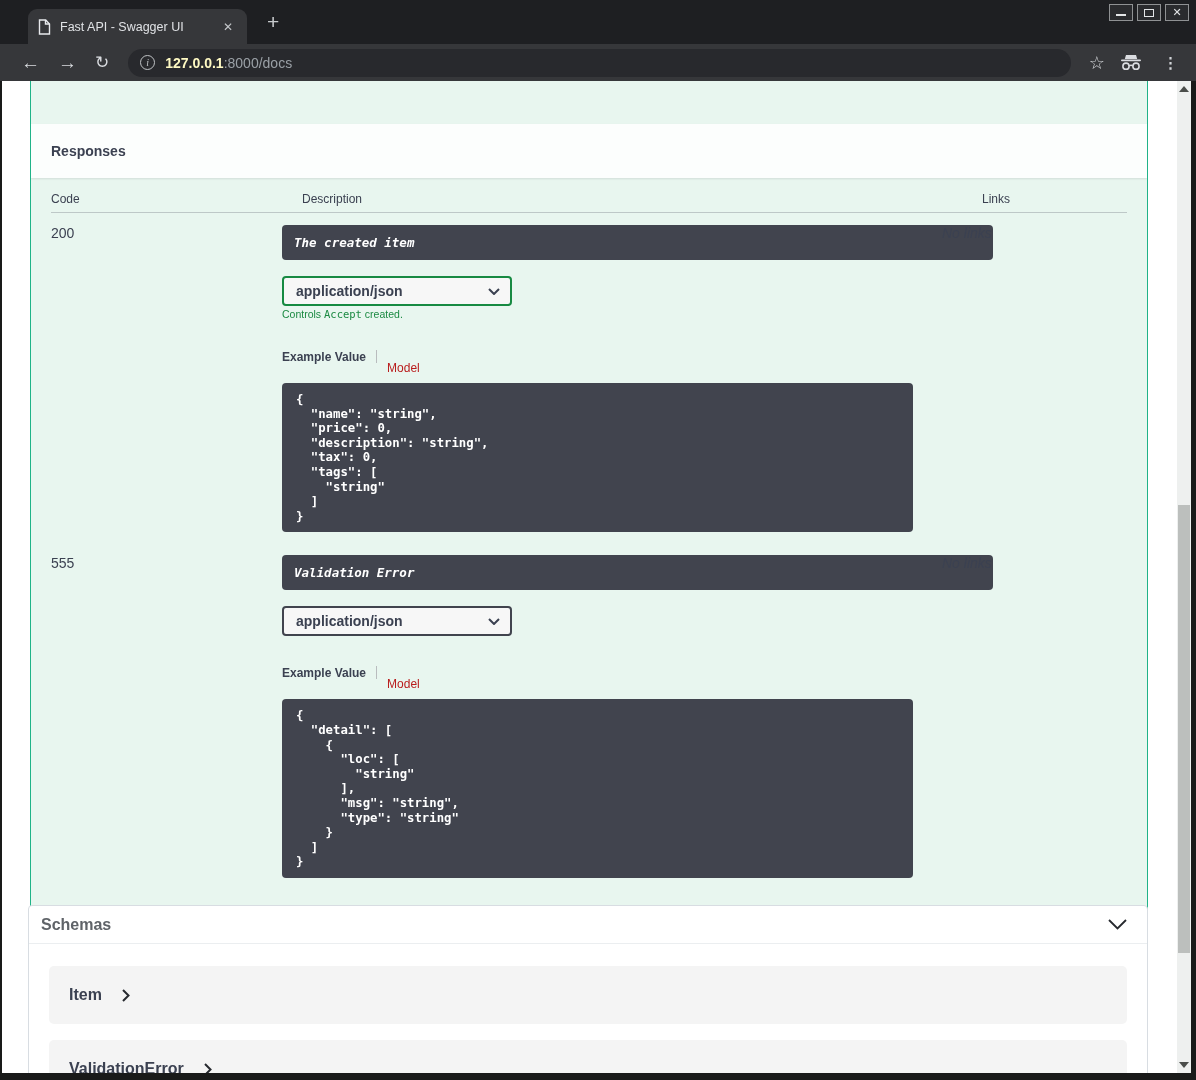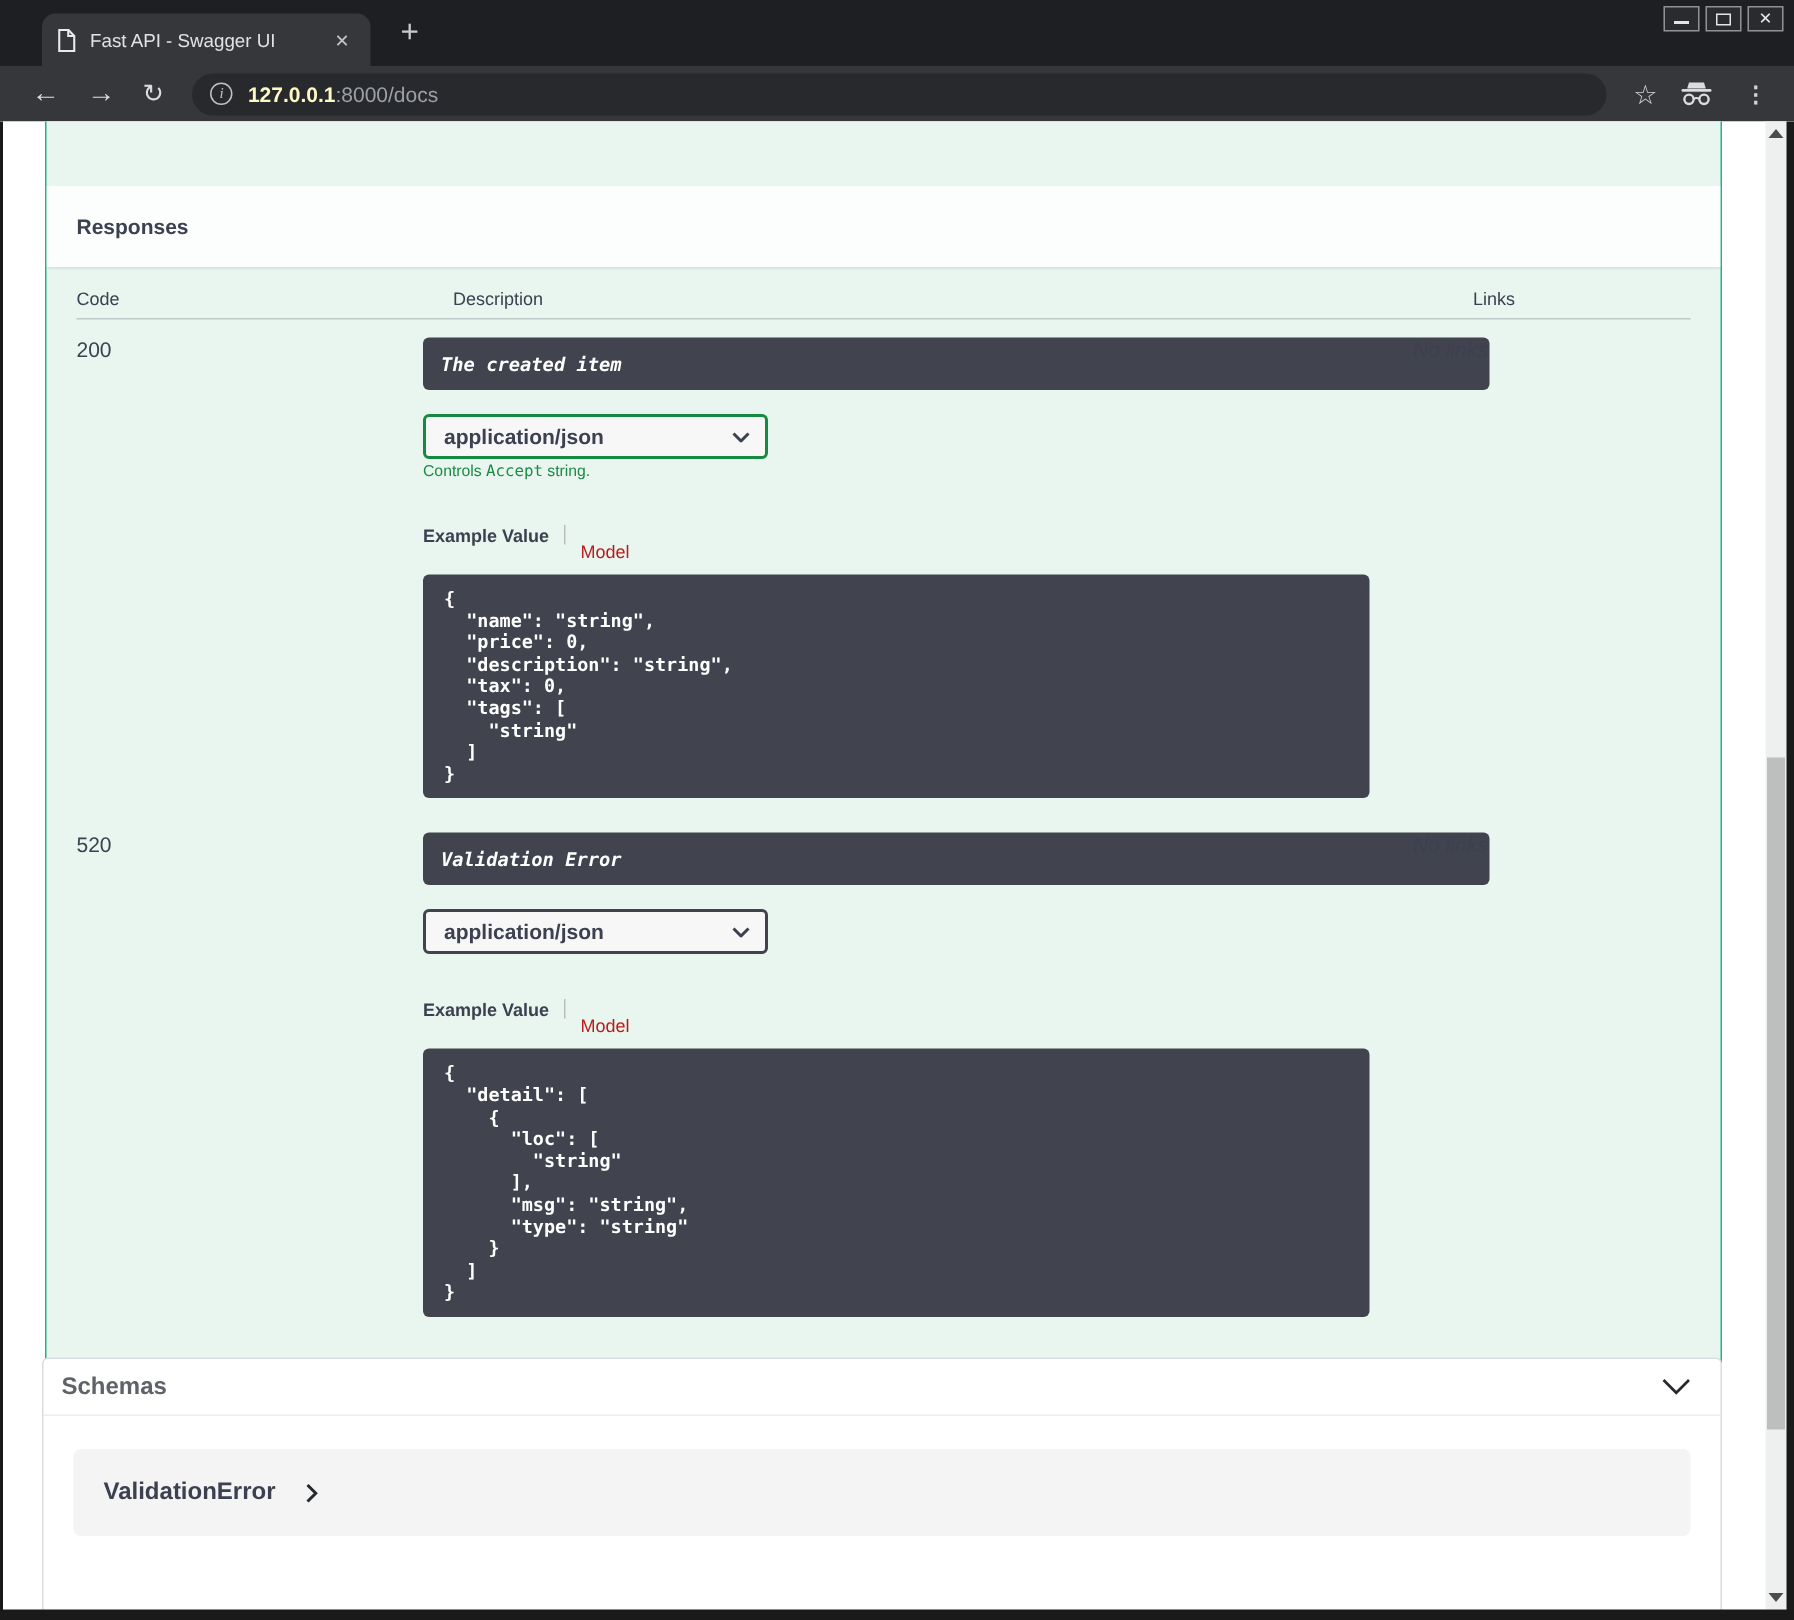--- a/index.html
+++ b/index.html
@@ -200,21 +200,21 @@
         <div>
           <div class="desc-box">The created item</div>
           <div class="mt-select accept">
             <span>application/json</span>
             <span style="display:flex;">
                 <svg width="12" height="7" viewBox="0 0 12 7">
                   <polyline points="1,1 6,6 11,1" fill="none" stroke="#3b4151" stroke-width="2"></polyline>
                 </svg>
               </span>
           </div>
-          <div class="accept-note"><span>Controls </span><span class="mono">Accept</span><span> string.</span></div>
+          <div class="accept-note"><span>Controls </span><span class="mono">Accept</span><span> created.</span></div>
           <div class="tabs">
             <span class="tab-example">Example Value</span>
             <span class="tab-sep"></span>
             <span class="tab-model">Model</span>
           </div>
           <div class="code-block">
             <pre>{
   "name": "string",
   "price": 0,
   "description": "string",
@@ -222,21 +222,21 @@
   "tags": [
     "string"
   ]
 }</pre>
           </div>
         </div>
         <div class="links-cell">No links</div>
       </div>
 
       <div class="trow">
-        <div>520</div>
+        <div>555</div>
         <div>
           <div class="desc-box">Validation Error</div>
           <div class="mt-select">
             <span>application/json</span>
             <span style="display:flex;">
                 <svg width="12" height="7" viewBox="0 0 12 7">
                   <polyline points="1,1 6,6 11,1" fill="none" stroke="#3b4151" stroke-width="2"></polyline>
                 </svg>
               </span>
           </div>
@@ -267,20 +267,28 @@
   <div class="schemas">
     <div class="schemas-header">
       <span class="schemas-title">Schemas</span>
       <span style="display:flex;">
           <svg width="19" height="11" viewBox="0 0 19 11">
             <polyline points="1,1 9.5,9.5 18,1" fill="none" stroke="#26292e" stroke-width="1.8"></polyline>
           </svg>
         </span>
     </div>
     <div class="model-box">
+      <span class="model-name">Item</span>
+      <span class="model-chevron">
+          <svg width="8" height="13" viewBox="0 0 8 13">
+            <polyline points="1,1 6.5,6.5 1,12" fill="none" stroke="#26292e" stroke-width="2"></polyline>
+          </svg>
+        </span>
+    </div>
+    <div class="model-box">
       <span class="model-name">ValidationError</span>
       <span class="model-chevron">
           <svg width="8" height="13" viewBox="0 0 8 13">
             <polyline points="1,1 6.5,6.5 1,12" fill="none" stroke="#26292e" stroke-width="2"></polyline>
           </svg>
         </span>
     </div>
   </div>
 </div>
 

